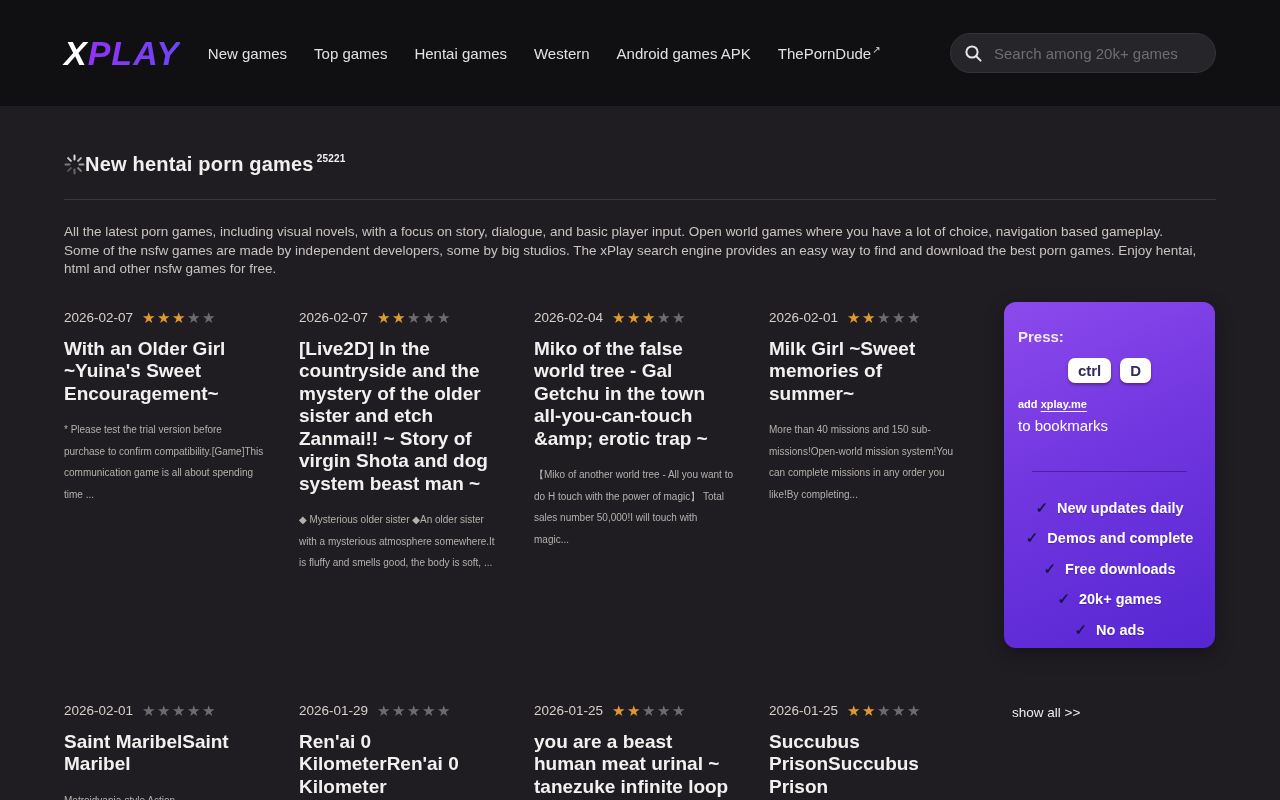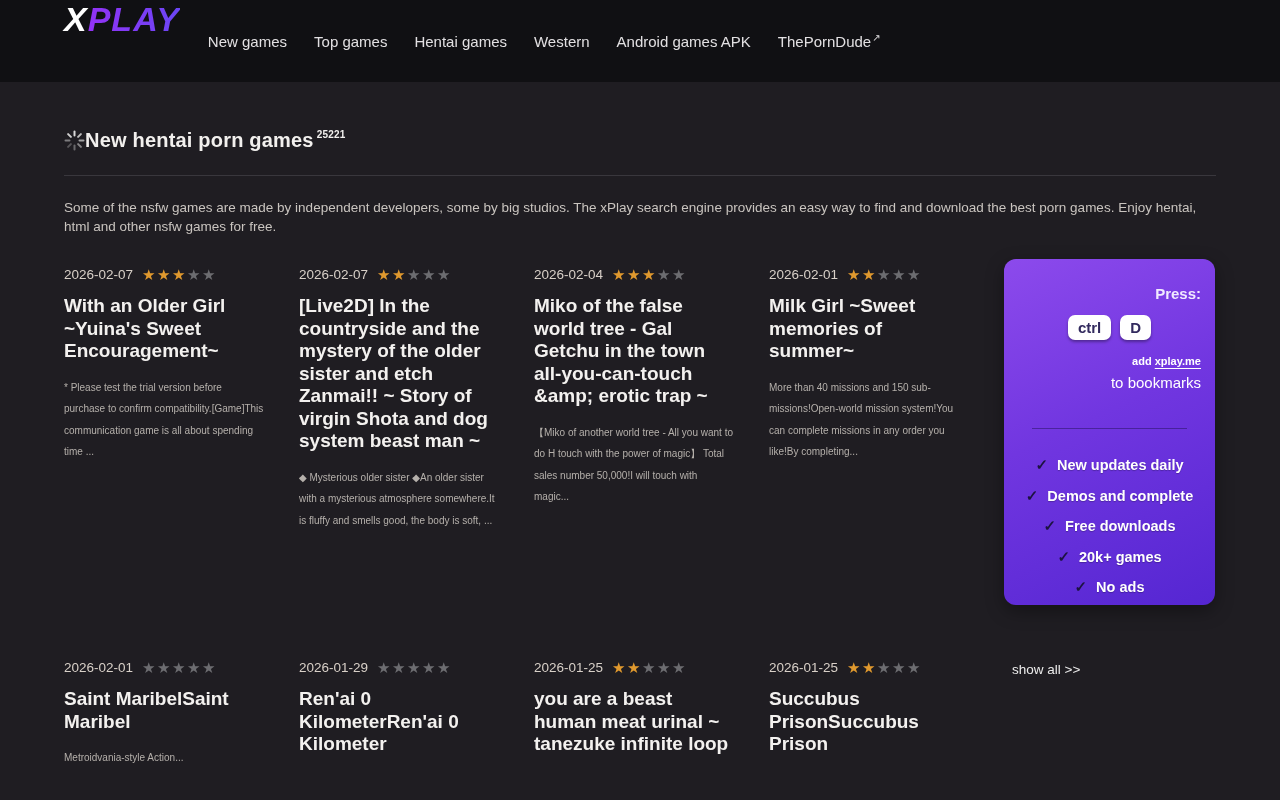--- a/index.html
+++ b/index.html
@@ -6,22 +6,22 @@
   html,body { margin:0; padding:0; }
   body {
     width:1280px; height:800px; overflow:hidden;
     background:#1f1d22;
     font-family:"Liberation Sans", sans-serif;
     -webkit-font-smoothing:antialiased;
   }
 
   
   header {
-    height:82px; background:#101013;
-    display:flex; 
+    height:106px; background:#101013;
+    display:flex; align-items:center;
     padding:0 64px;
   }
   .logo { font-size:34px; font-weight:800; font-style:italic; letter-spacing:1px; cursor:pointer; white-space:nowrap; }
   .logo .x { color:#ffffff; }
   .logo .play {
     background:linear-gradient(90deg,#9232f5,#6b46f5);
     -webkit-background-clip:text; background-clip:text; color:transparent;
   }
   nav { display:flex; gap:27px; margin-left:28px; align-items:center; }
   .nav-item { color:#e2e0e2; font-size:15px; cursor:pointer; white-space:nowrap; }
@@ -65,21 +65,21 @@
   .st.e { color:#6c6c70; }
   .card h3 { margin:13px 0 0; font-size:19px; line-height:22.5px; color:#f3f1ef; font-weight:700; }
   .card p  { margin:14px 0 0; font-size:10px; line-height:21.5px; color:#b5b0ab; }
 
   
   .promo {
     grid-column:5; grid-row:1;
     margin-top:-8px; height:346px;
     border-radius:12px;
     background:linear-gradient(155deg,#8c4aec 0%,#7136e0 45%,#5526d2 100%);
-    color:#ffffff; text-align:right;
+    color:#ffffff; text-align:left;
     padding:26px 14px 15px;
     box-shadow:0 6px 18px rgba(0,0,0,.35);
   }
   .press { font-size:15px; font-weight:700; color:#f1eaff; }
   .keys { display:flex; justify-content:center; gap:9px; margin-top:13px; }
   .key {
     background:#ffffff; color:#322a5e; font-weight:700; font-size:15px;
     border-radius:7px; padding:4px 10px; min-width:17px;
     box-shadow:0 2px 3px rgba(0,0,0,.35); cursor:pointer;
   }
@@ -110,20 +110,27 @@
     <span class="x">X</span><span class="play">PLAY</span>
   </div>
   <nav>
       <div class="nav-item">New games</div>
       <div class="nav-item">Top games</div>
       <div class="nav-item">Hentai games</div>
       <div class="nav-item">Western</div>
       <div class="nav-item">Android games APK</div>
       <div class="nav-item">ThePornDude<sup>↗</sup></div>
     </nav>
+  <div class="search">
+    <svg width="19" height="19" viewBox="0 0 19 19">
+      <circle cx="8" cy="8" r="5.6" fill="none" stroke="#e6e6e6" stroke-width="2"></circle>
+      <line x1="12.3" y1="12.3" x2="16.6" y2="16.6" stroke="#e6e6e6" stroke-width="2" stroke-linecap="round"></line>
+    </svg>
+    <input type="text" placeholder="Search among 20k+ games" style="">
+  </div>
 </header>
 
 <main>
   <div class="head-row">
     <svg width="21" height="21" viewBox="0 0 21 21">
       <g stroke="#d9d9d9" stroke-width="2" stroke-linecap="round">
         <line x1="10.5" y1="1.5" x2="10.5" y2="5.5"></line>
         <line x1="16.9" y1="4.1" x2="14.1" y2="6.9" opacity=".85"></line>
         <line x1="19.5" y1="10.5" x2="15.5" y2="10.5" opacity=".7"></line>
         <line x1="16.9" y1="16.9" x2="14.1" y2="14.1" opacity=".55"></line>
@@ -132,20 +139,21 @@
         <line x1="1.5" y1="10.5" x2="5.5" y2="10.5" opacity=".5"></line>
         <line x1="4.1" y1="4.1" x2="6.9" y2="6.9" opacity=".95"></line>
       </g>
     </svg>
     <h1><span>New hentai porn games</span><sup>25221</sup></h1>
   </div>
 
   <div class="rule"></div>
 
   <div class="intro">
+    <p>All the latest porn games, including visual novels, with a focus on story, dialogue, and basic player input. Open world games where you have a lot of choice, navigation based gameplay.</p>
     <p>Some of the nsfw games are made by independent developers, some by big studios. The xPlay search engine provides an easy way to find and download the best porn games. Enjoy hentai, html and other nsfw games for free.</p>
   </div>
 
   <div class="grid">
 
   <article class="card">
     <div class="meta">
       <span class="date">2026-02-07</span>
       <span class="stars"><span class="st f">★</span><span class="st f">★</span><span class="st f">★</span><span class="st e">★</span><span class="st e">★</span></span>
     </div>

